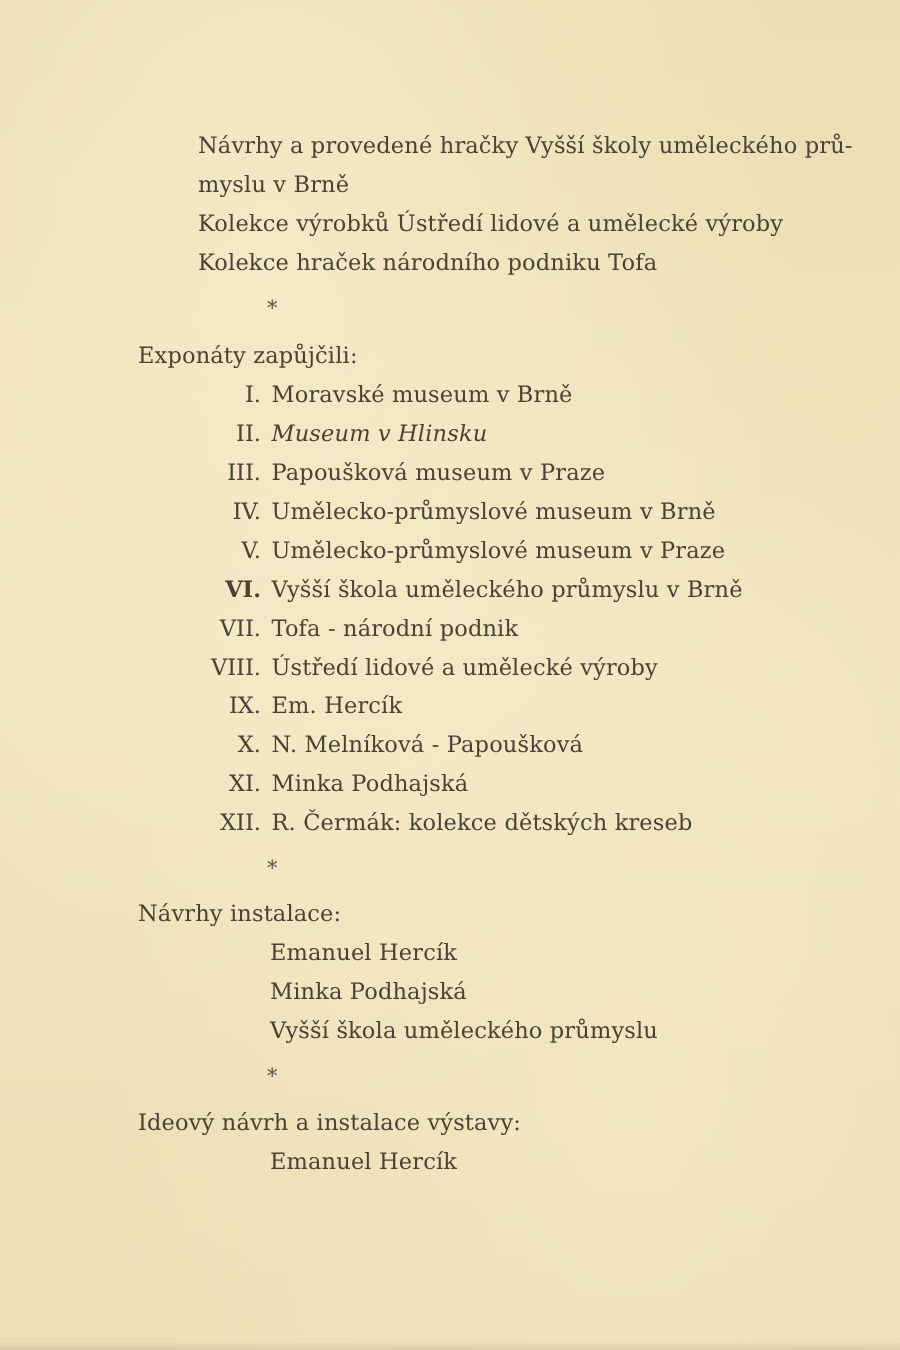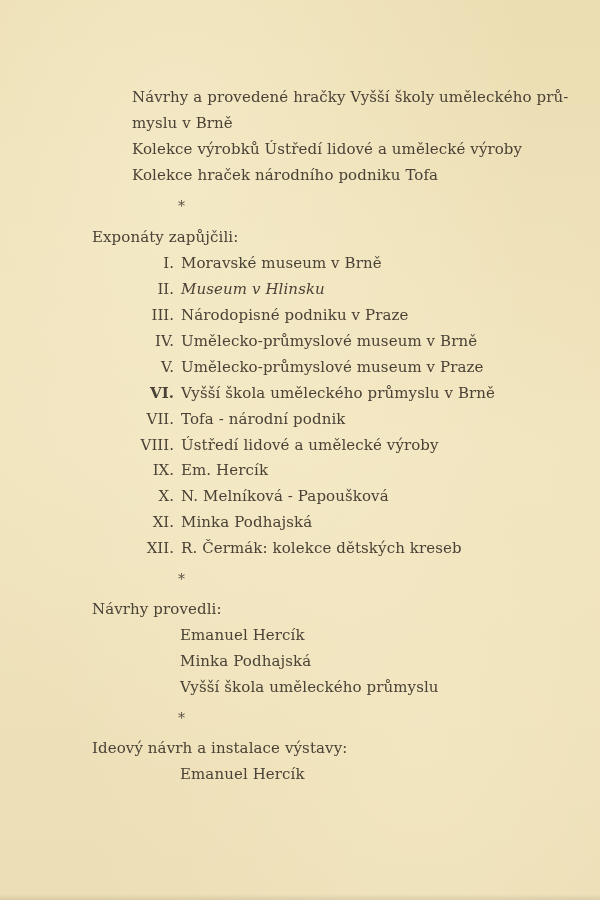--- a/index.html
+++ b/index.html
@@ -51,21 +51,21 @@
   <div class="line" style="left:92px; top:228px;">Exponáty zapůjčili:</div>
 
   <div>
     <div class="num" style="top:254px;">I.</div>
     <div class="line" style="left:181px; top:254px;">Moravské museum v Brně</div>
 
     <div class="num" style="top:280px;">II.</div>
     <div class="line" style="left:181px; top:280px;font-style:italic;">Museum v Hlinsku</div>
 
     <div class="num" style="top:306px;">III.</div>
-    <div class="line" style="left:181px; top:306px;">Národopisné podniku v Praze</div>
+    <div class="line" style="left:181px; top:306px;">Papoušková museum v Praze</div>
 
     <div class="num" style="top:332px;">IV.</div>
     <div class="line" style="left:181px; top:332px;">Umělecko-průmyslové museum v Brně</div>
 
     <div class="num" style="top:358px;">V.</div>
     <div class="line" style="left:181px; top:358px;">Umělecko-průmyslové museum v Praze</div>
 
     <div class="num" style="top:384px;font-weight:bold;">VI.</div>
     <div class="line" style="left:181px; top:384px;">Vyšší škola uměleckého průmyslu v Brně</div>
 
@@ -83,21 +83,21 @@
 
     <div class="num" style="top:513px;">XI.</div>
     <div class="line" style="left:181px; top:513px;">Minka Podhajská</div>
 
     <div class="num" style="top:539px;">XII.</div>
     <div class="line" style="left:181px; top:539px;">R. Čermák: kolekce dětských kreseb</div>
   </div>
 
   <div class="star" style="top:571px;">*</div>
 
-  <div class="line" style="left:92px; top:600px;">Návrhy provedli:</div>
+  <div class="line" style="left:92px; top:600px;">Návrhy instalace:</div>
   <div class="line" style="left:180px; top:626px;">Emanuel Hercík</div>
   <div class="line" style="left:180px; top:652px;">Minka Podhajská</div>
   <div class="line" style="left:180px; top:678px;">Vyšší škola uměleckého průmyslu</div>
 
   <div class="star" style="top:710px;">*</div>
 
   <div class="line" style="left:92px; top:739px;">Ideový návrh a instalace výstavy:</div>
   <div class="line" style="left:180px; top:765px;">Emanuel Hercík</div>
 </div>
 

